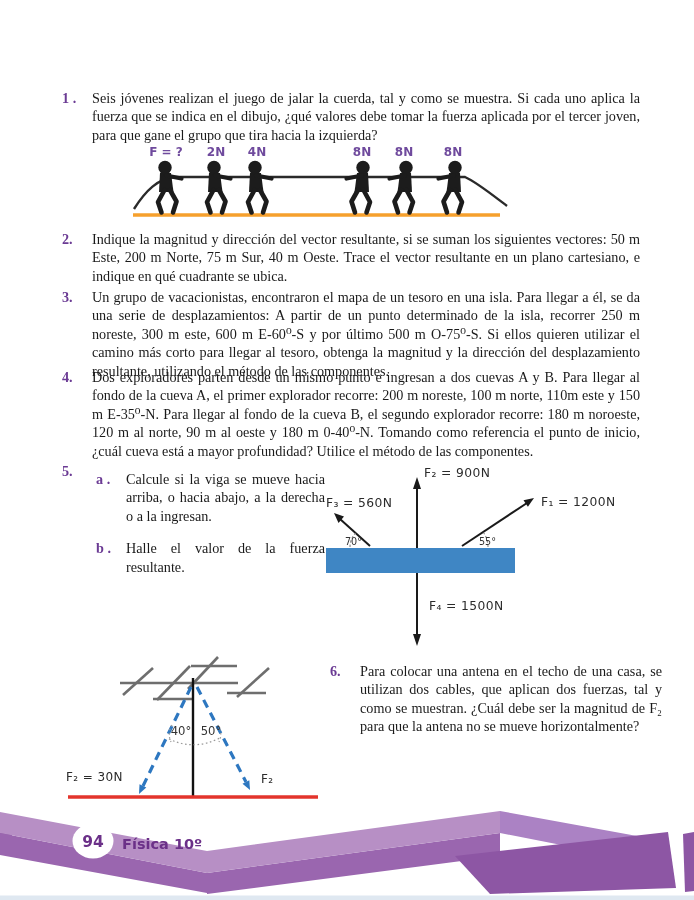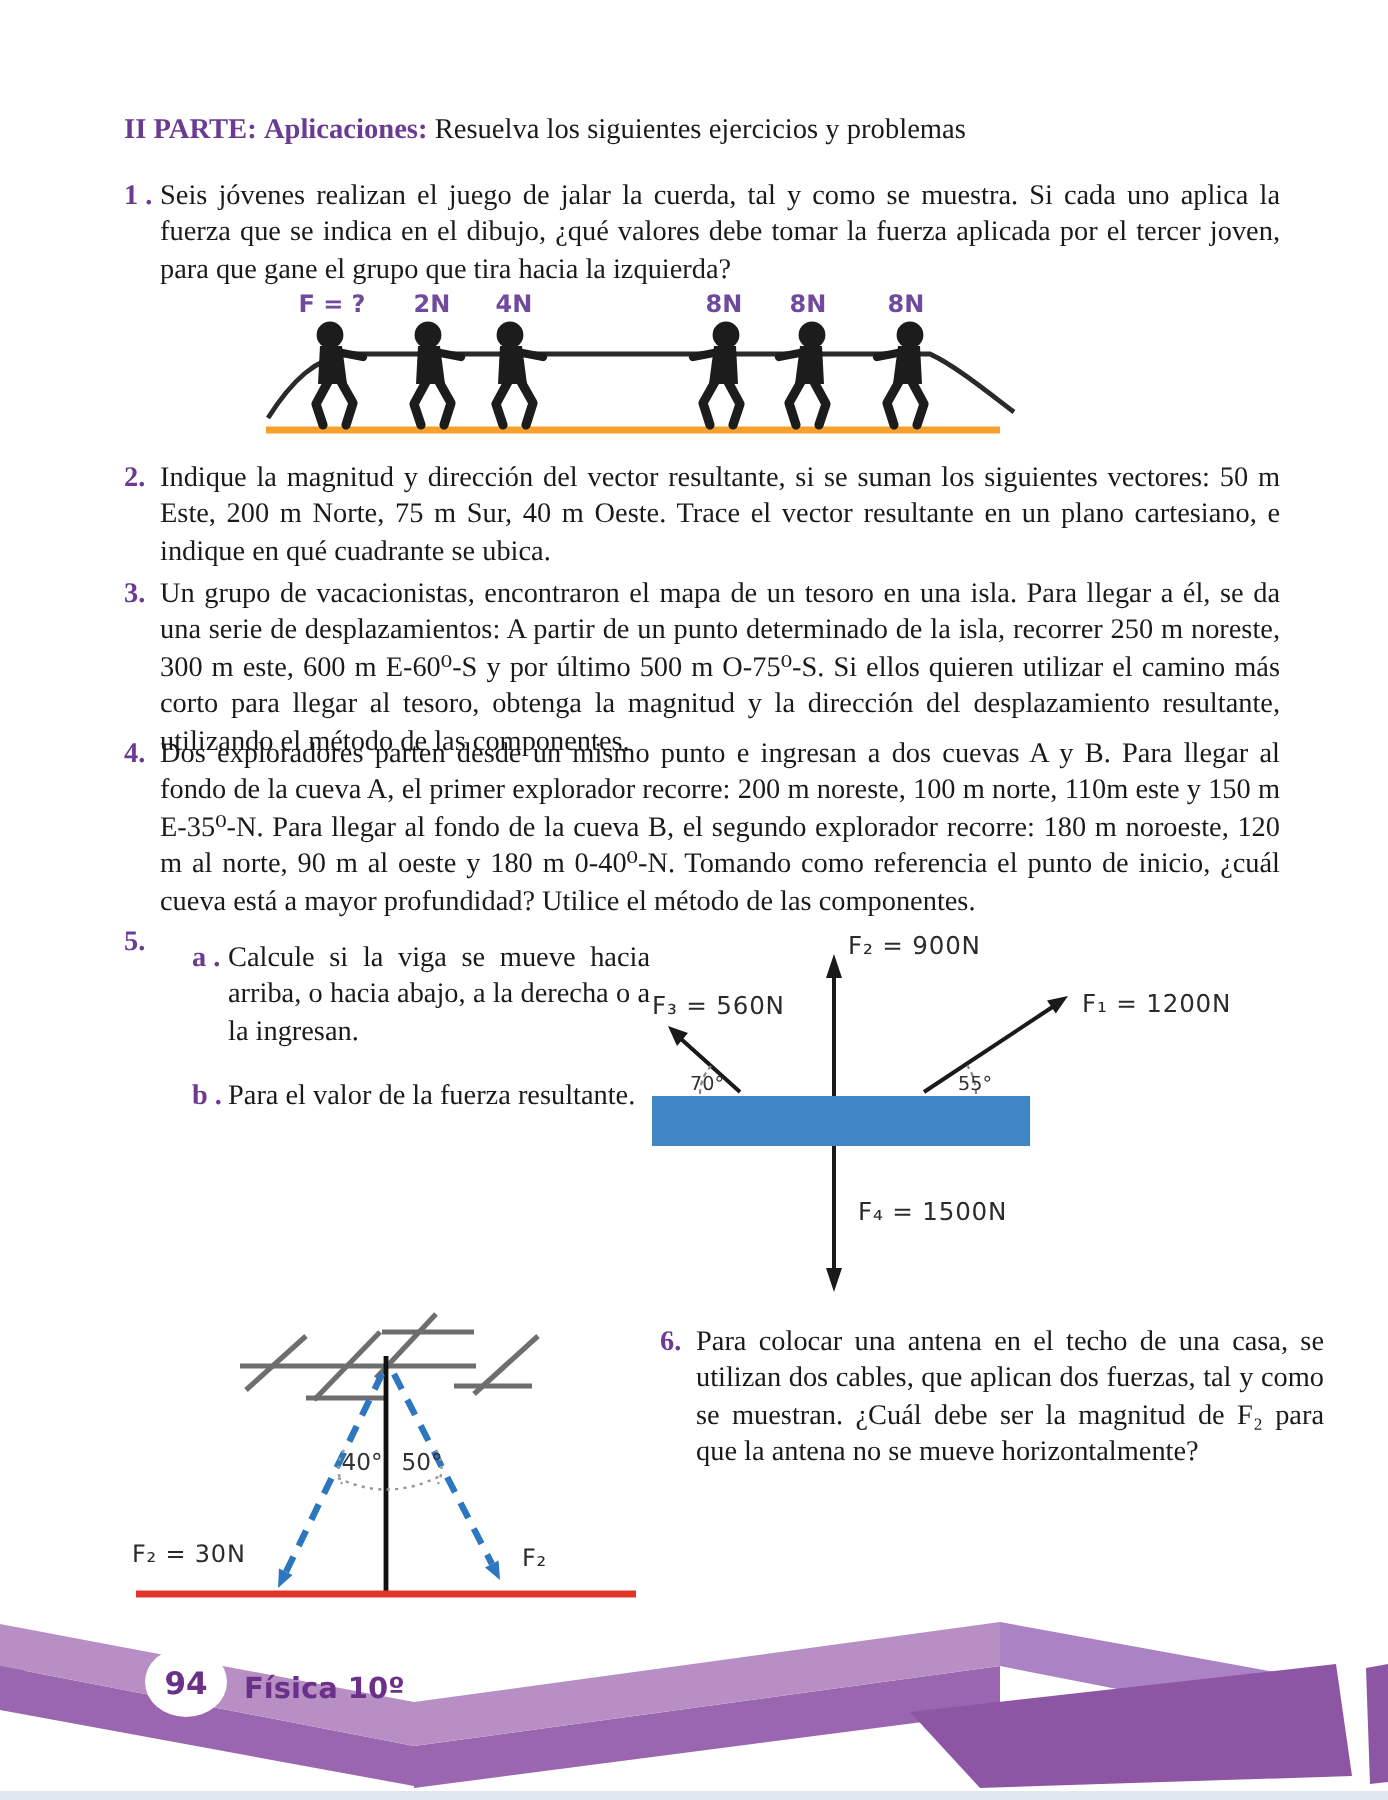--- a/index.html
+++ b/index.html
@@ -2,40 +2,35 @@
 <html><head>
 <meta charset="utf-8">
 <style>
   html,body{margin:0;padding:0;background:#ffffff;}
   .page{position:relative;width:694px;height:900px;background:#ffffff;overflow:hidden;
         font-family:"Liberation Serif","DejaVu Serif",serif;color:#1a1a1a;}
   .hdr{position:absolute;left:62px;top:56px;width:580px;font-size:14.3px;line-height:18px;}
   .accent{color:#6b3b94;font-weight:bold;}
   .prob{position:absolute;display:flex;font-size:14.2px;line-height:18.4px;}
   .pnum{flex:0 0 18px;color:#6b3b94;font-weight:bold;white-space:nowrap;}
-  .ptext{flex:1;text-align:justify;}
+  .ptext{flex:1;text-align:justify;margin-left:12px;}
   .sub{display:flex;margin-left:16px;}
   .sub .pnum{flex:0 0 18px;}
   .fig{position:absolute;display:block;}
   .diaglbl{font-family:"DejaVu Sans","Liberation Sans",sans-serif;font-size:12.3px;fill:#2b2b2b;letter-spacing:0.4px;}
   .anglbl{font-family:"DejaVu Sans","Liberation Sans",sans-serif;font-size:9.6px;fill:#333;}
   .anglbl2{font-family:"DejaVu Sans","Liberation Sans",sans-serif;font-size:11.6px;fill:#333;}
   .tuglbl{font-family:"DejaVu Sans","Liberation Sans",sans-serif;font-size:12px;font-weight:bold;fill:#6f4a9d;text-anchor:middle;}
   .footxt{font-family:"DejaVu Sans","Liberation Sans",sans-serif;font-weight:bold;fill:#6b3088;}
 </style>
 </head>
 <body>
 
 <div class="page">
 
-  <div class="hdr">
-    <span class="accent">II PARTE:</span>
-    <span class="accent">Aplicaciones:</span>
-    <span>Resuelva los siguientes ejercicios y problemas</span>
-  </div>
 
   <div class="prob" style="left:62px;top:89px;width:578px;">
     <span class="pnum">1 .</span>
     <div class="ptext">Seis jóvenes realizan el juego de jalar la cuerda, tal y como se muestra. Si cada uno aplica la fuerza que se indica en el dibujo, ¿qué valores debe tomar la fuerza aplicada por el tercer joven, para que gane el grupo que tira hacia la izquierda?</div>
   </div>
 
   <svg class="fig" style="left:118px;top:145px;width:400px;height:82px;" viewBox="118 145 400 82">
     <defs>
       <g id="person">
         <circle cx="-3" cy="7.5" r="6.7" fill="#1c1c1c"></circle>
@@ -78,21 +73,21 @@
 
   <div class="prob" style="left:62px;top:462px;width:263px;">
     <span class="pnum">5.</span>
     <div style="flex:1;">
       <div class="sub" style="margin-top:8px;">
         <span class="pnum">a .</span>
         <div class="ptext">Calcule si la viga se mueve hacia arriba, o hacia abajo, a la derecha o a la ingresan.</div>
       </div>
       <div class="sub" style="margin-top:14px;">
         <span class="pnum">b .</span>
-        <div class="ptext">Para el valor de la fuerza resultante.</div>
+        <div class="ptext">Halle el valor de la fuerza resultante.</div>
       </div>
     </div>
   </div>
 
   <svg class="fig" style="left:325px;top:458px;width:295px;height:192px;" viewBox="325 458 295 192">
     <rect x="326" y="548" width="189" height="25" fill="#3f86c4"></rect>
     <g stroke="#1a1a1a" stroke-width="2">
       <line x1="417" y1="548" x2="417" y2="486"></line>
       <line x1="417" y1="573" x2="417" y2="637"></line>
       <line x1="370" y1="546" x2="340" y2="519"></line>

